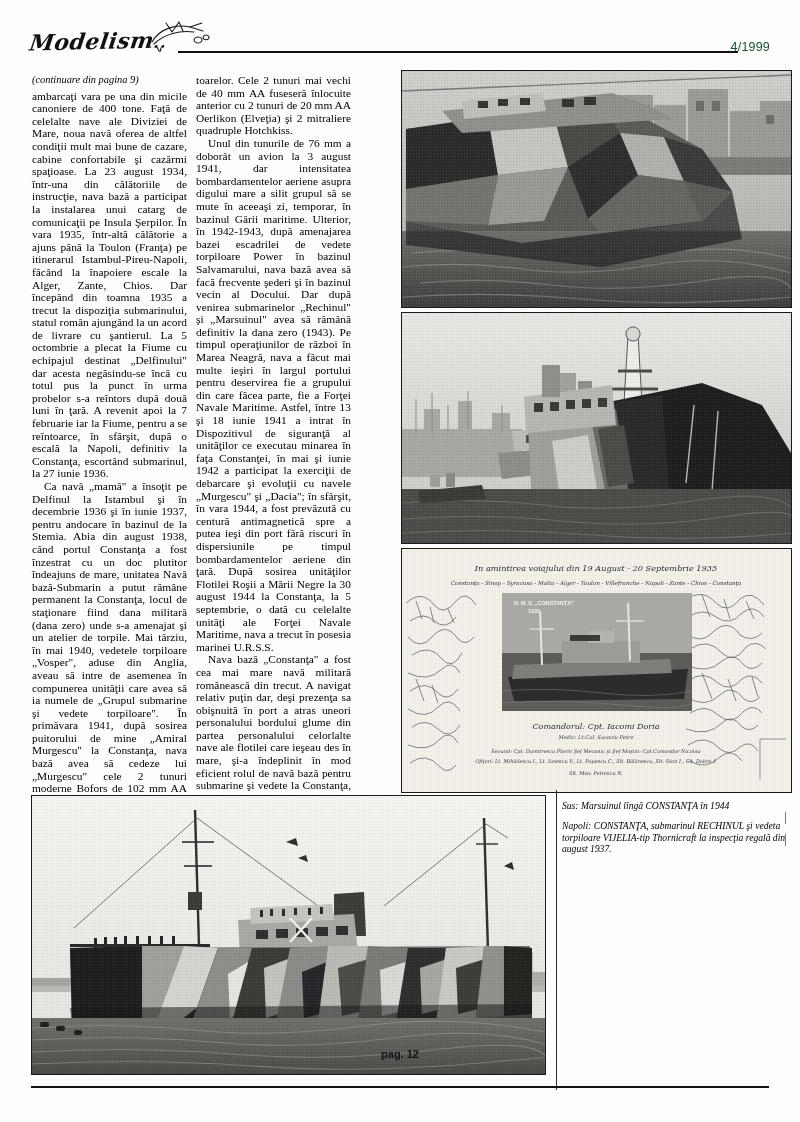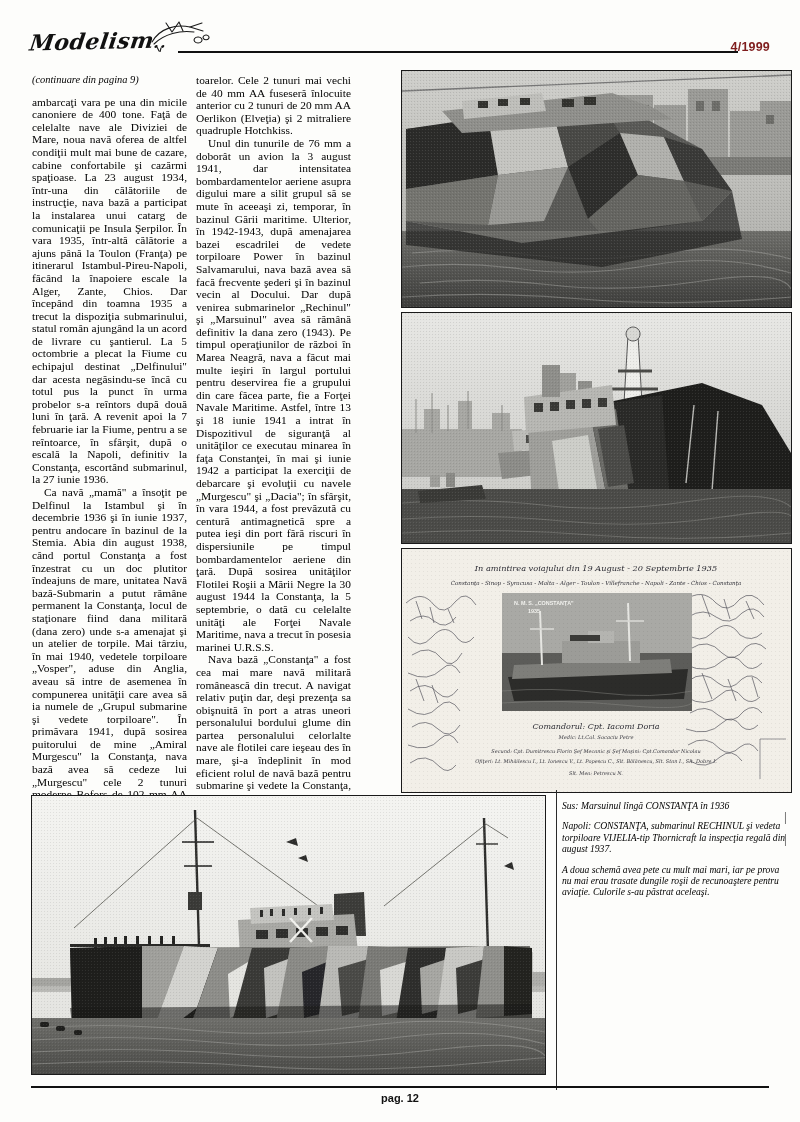--- a/index.html
+++ b/index.html
@@ -23,28 +23,28 @@
   }
   .logo .dots{font-size:16px;letter-spacing:1px;}
   .logo-doodle{position:absolute;left:116px;top:-8px;width:70px;height:34px;}
   .rule-top{
     position:absolute;left:148px;top:25px;width:560px;height:0;
     border-top:2.2px solid #111;
   }
   .issue{
     position:absolute;right:0;top:14px;
     font-family:"Liberation Sans", sans-serif;
-    font-size:12.5px;font-weight:700;color:#7f1d1d;letter-spacing:.2px;
+    font-size:12.5px;font-weight:400;color:#14532d;letter-spacing:.2px;
   }
 
   
   .col{position:absolute;top:74px;font-size:11.4px;line-height:12.6px;text-align:justify;}
   .col p{margin:0;text-indent:12px;}
   .col p.noind{text-indent:0;}
-  .col .cont{font-style:italic;font-size:10.4px;text-indent:0;margin-bottom:9px;}
+  .col .cont{font-style:italic;font-size:10.4px;text-indent:0;margin-bottom:3px;}
   #col1{left:32px;width:155px;}
   #col2{left:196px;width:155px;}
   .endmark{display:inline-block;width:7px;height:7px;background:#000;
            vertical-align:-1px;margin-left:1px;}
 
   
   .photo{position:absolute;border:1.2px solid #1a1a1a;overflow:hidden;background:#8d8d8d;}
   .photo svg{display:block;width:100%;height:100%;}
 
   #photo-top{left:401px;top:70px;width:389px;height:236px;}
@@ -63,21 +63,21 @@
   .cap-divider{
     position:absolute;left:556px;top:790px;width:0;height:300px;
     border-left:1.1px solid #2a2a2a;
   }
   .side-marks{position:absolute;right:2px;top:806px;width:14px;}
   .side-marks div{font-size:13px;line-height:22px;color:#333;}
 
   
   .rule-bottom{position:absolute;left:31px;top:1086px;width:738px;height:0;border-top:2px solid #111;}
   .pagenum{
-    position:absolute;left:0;right:0;top:1092px;text-align:center;
+    position:absolute;left:0;right:0;top:1048px;text-align:center;
     font-family:"Liberation Sans", sans-serif;font-size:11px;font-weight:600;color:#111;
   }
 </style>
 </head>
 <body>
 
 <div class="page">
 
   <div class="masthead">
     <div class="logo"><span>Modelism</span><span class="dots">..</span></div>
@@ -454,23 +454,22 @@
         <path d="M254 46 l10 -4 l2 8 z"></path>
           <path d="M266 62 l8 -3 l2 7 z"></path>
         <path d="M472 70 l8 -4 l2 8 z"></path>
       </g>
       <rect width="513" height="278" fill="url(#grainC)"></rect>
     </svg>
   </div>
 
   <div class="cap-divider"></div>
   <div class="caption-col">
-    <p><b>Sus:</b><span> Marsuinul lîngă CONSTANŢA în 1936</span></p>
+    <p><b>Sus:</b><span> Marsuinul lîngă CONSTANŢA în 1944</span></p>
     <p><b>Napoli:</b><span> CONSTANŢA, submarinul RECHINUL şi vedeta torpiloare VIJELIA-tip Thornicraft la inspecţia regală din august 1937.</span></p>
-    <p>A doua schemă avea pete cu mult mai mari, iar pe prova nu mai erau trasate dungile roşii de recunoaştere pentru aviaţie. Culorile s-au păstrat aceleaşi.</p>
   </div>
 
   <div class="side-marks">
     <div>|</div>
     <div>|</div>
   </div>
 
   <div class="rule-bottom"></div>
   <div class="pagenum">pag. 12</div>
 

